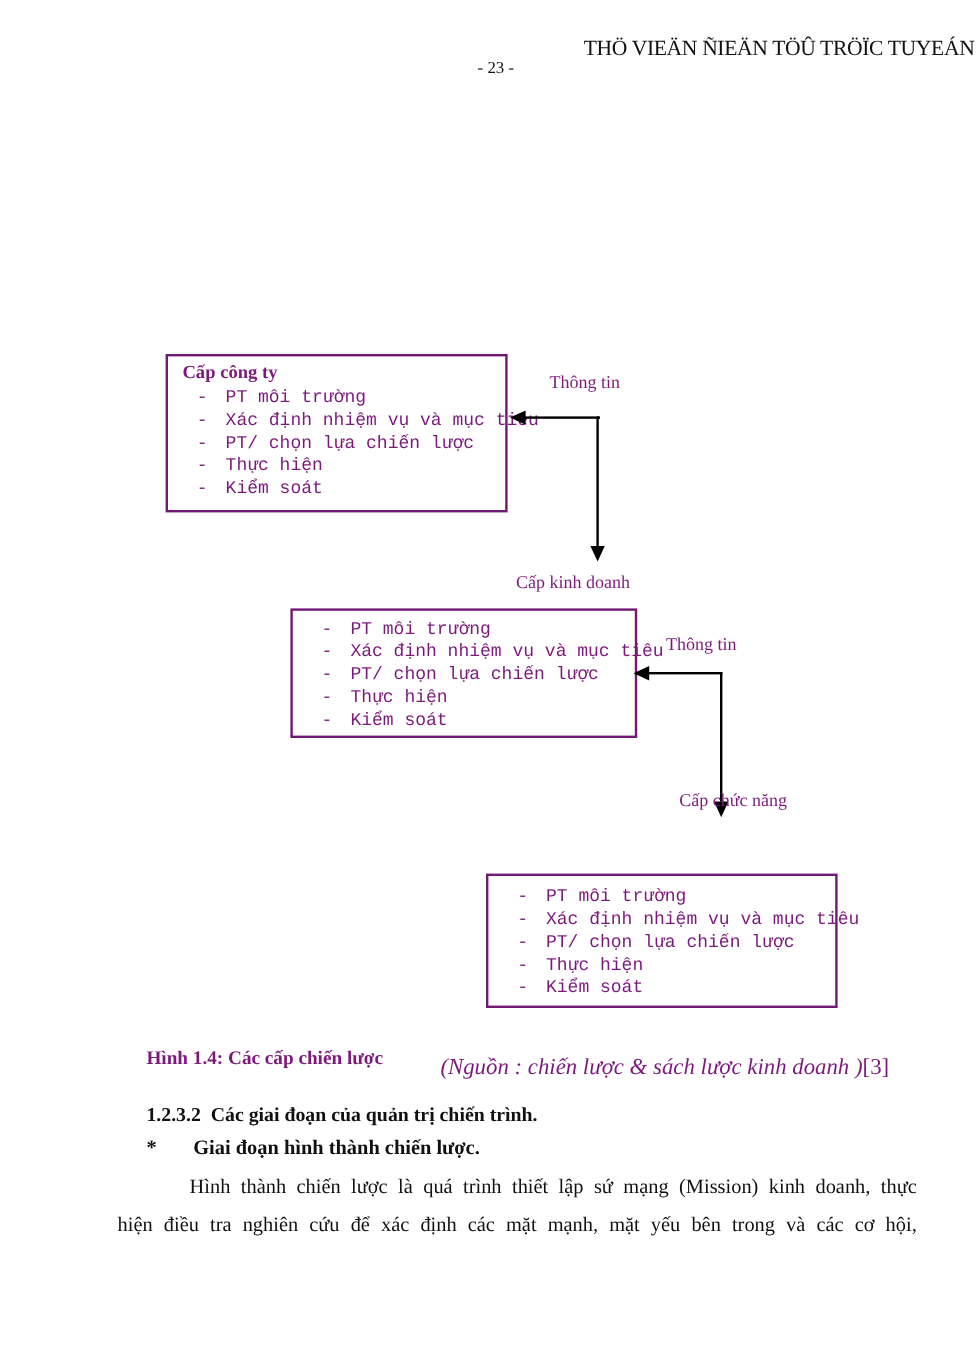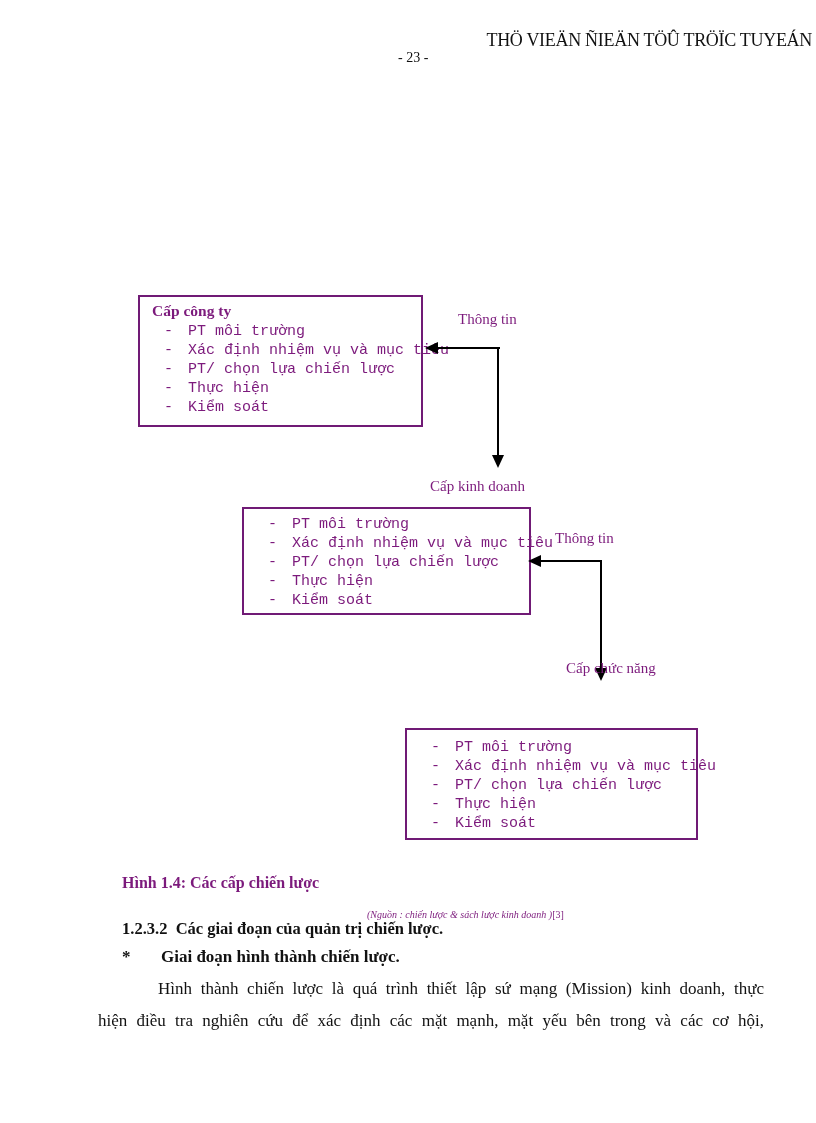--- a/index.html
+++ b/index.html
@@ -70,22 +70,22 @@
     border-top: 13px solid #000000;
   }
 
   .fig-caption {
     left: 122px; top: 851px;
     font-weight: bold; font-size: 16px;
     color: var(--purple);
     margin-top: 23px;
   }
   .fig-source {
-    left: 367px; top: 909px;
-    font-size: 10px; color: var(--purple);
+    left: 367px; top: 879px;
+    font-size: 19px; color: var(--purple);
   }
   .fig-source .it { font-style: italic; }
 
   .heading1 {
     left: 122px; top: 919px;
     font-weight: bold; font-size: 16.5px;
     color: var(--ink); white-space: pre;
   }
   .heading2 {
     left: 122px; top: 947px;
@@ -147,21 +147,21 @@
     <div class="dbox-item"><span class="dash">-</span><span>PT môi trường</span></div>
     <div class="dbox-item"><span class="dash">-</span><span>Xác định nhiệm vụ và mục tiêu</span></div>
     <div class="dbox-item"><span class="dash">-</span><span>PT/ chọn lựa chiến lược</span></div>
     <div class="dbox-item"><span class="dash">-</span><span>Thực hiện</span></div>
     <div class="dbox-item"><span class="dash">-</span><span>Kiểm soát</span></div>
   </div>
 
   <div class="abs fig-caption">Hình 1.4: Các cấp chiến lược</div>
   <div class="abs fig-source"><span class="it">(Nguồn : chiến lược &amp; sách lược kinh doanh )</span><span>[3]</span></div>
 
-  <div class="abs heading1">1.2.3.2  Các giai đoạn của quản trị chiến lược.</div>
+  <div class="abs heading1">1.2.3.2  Các giai đoạn của quản trị chiến trình.</div>
   <div class="abs heading2">
     <span class="marker">*</span><span>Giai đoạn hình thành chiến lược.</span>
   </div>
 
   <div class="abs para-line l1">Hình thành chiến lược là quá trình thiết lập sứ mạng (Mission) kinh doanh, thực</div>
   <div class="abs para-line l2">hiện điều tra nghiên cứu để xác định các mặt mạnh, mặt yếu bên trong và các cơ hội,</div>
 
 </div>
 
 </body></html>

